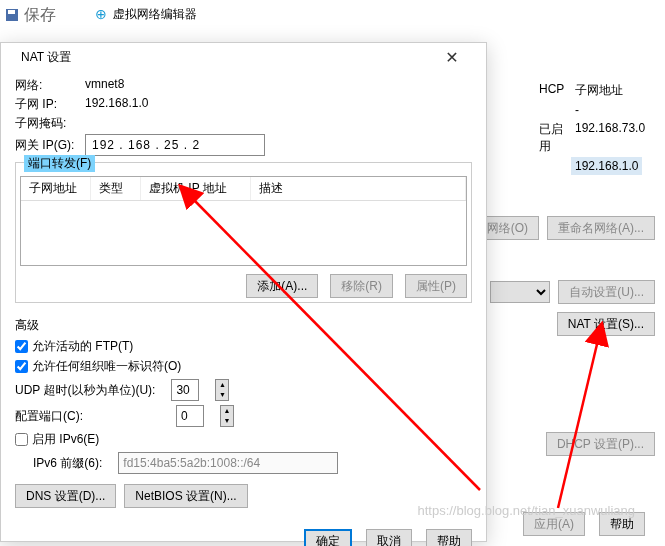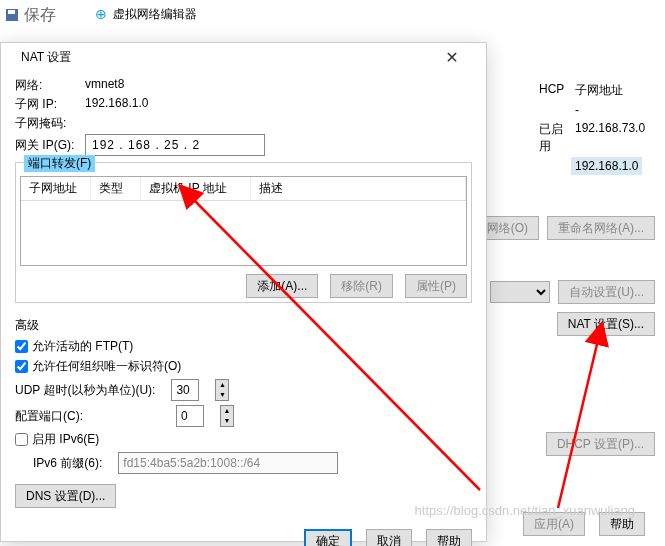--- a/index.html
+++ b/index.html
@@ -175,31 +175,32 @@
         <input type="checkbox" style="">
         <span>启用 IPv6(E)</span>
       </label>
     <div class="inline" style="margin-left:18px;">
       <span>IPv6 前缀(6):</span>
       <input class="txt-input" disabled="" value="fd15:4ba5:5a2b:1008::/64" style="">
     </div>
 
     <div class="dlg-bot-btns">
       <button class="btn">DNS 设置(D)...</button>
+      <button class="btn">NetBIOS 设置(N)...</button>
     </div>
 
     <div class="dlg-action">
       <button class="btn prim">确定</button>
       <button class="btn">取消</button>
       <button class="btn">帮助</button>
     </div>
   </div>
 </div>
 
-<div class="watermark">https://blog.csdn.net/tian_xuanwuliang</div>
+<div class="watermark">https://blog.blog.net/tian_xuanwuliang</div>
 
 <svg class="arrow-svg">
   <defs>
     <marker id="ah" markerWidth="10" markerHeight="10" refX="2" refY="5" orient="auto">
       <path d="M0,0 L10,5 L0,10 z" fill="#ff0000"></path>
     </marker>
   </defs>
   <line x1="480" y1="490" x2="192" y2="198" stroke="#ff0000" stroke-width="2.5" marker-end="url(#ah)"></line>
   <line x1="558" y1="508" x2="598" y2="340" stroke="#ff0000" stroke-width="2.5" marker-end="url(#ah)"></line>
 </svg>

